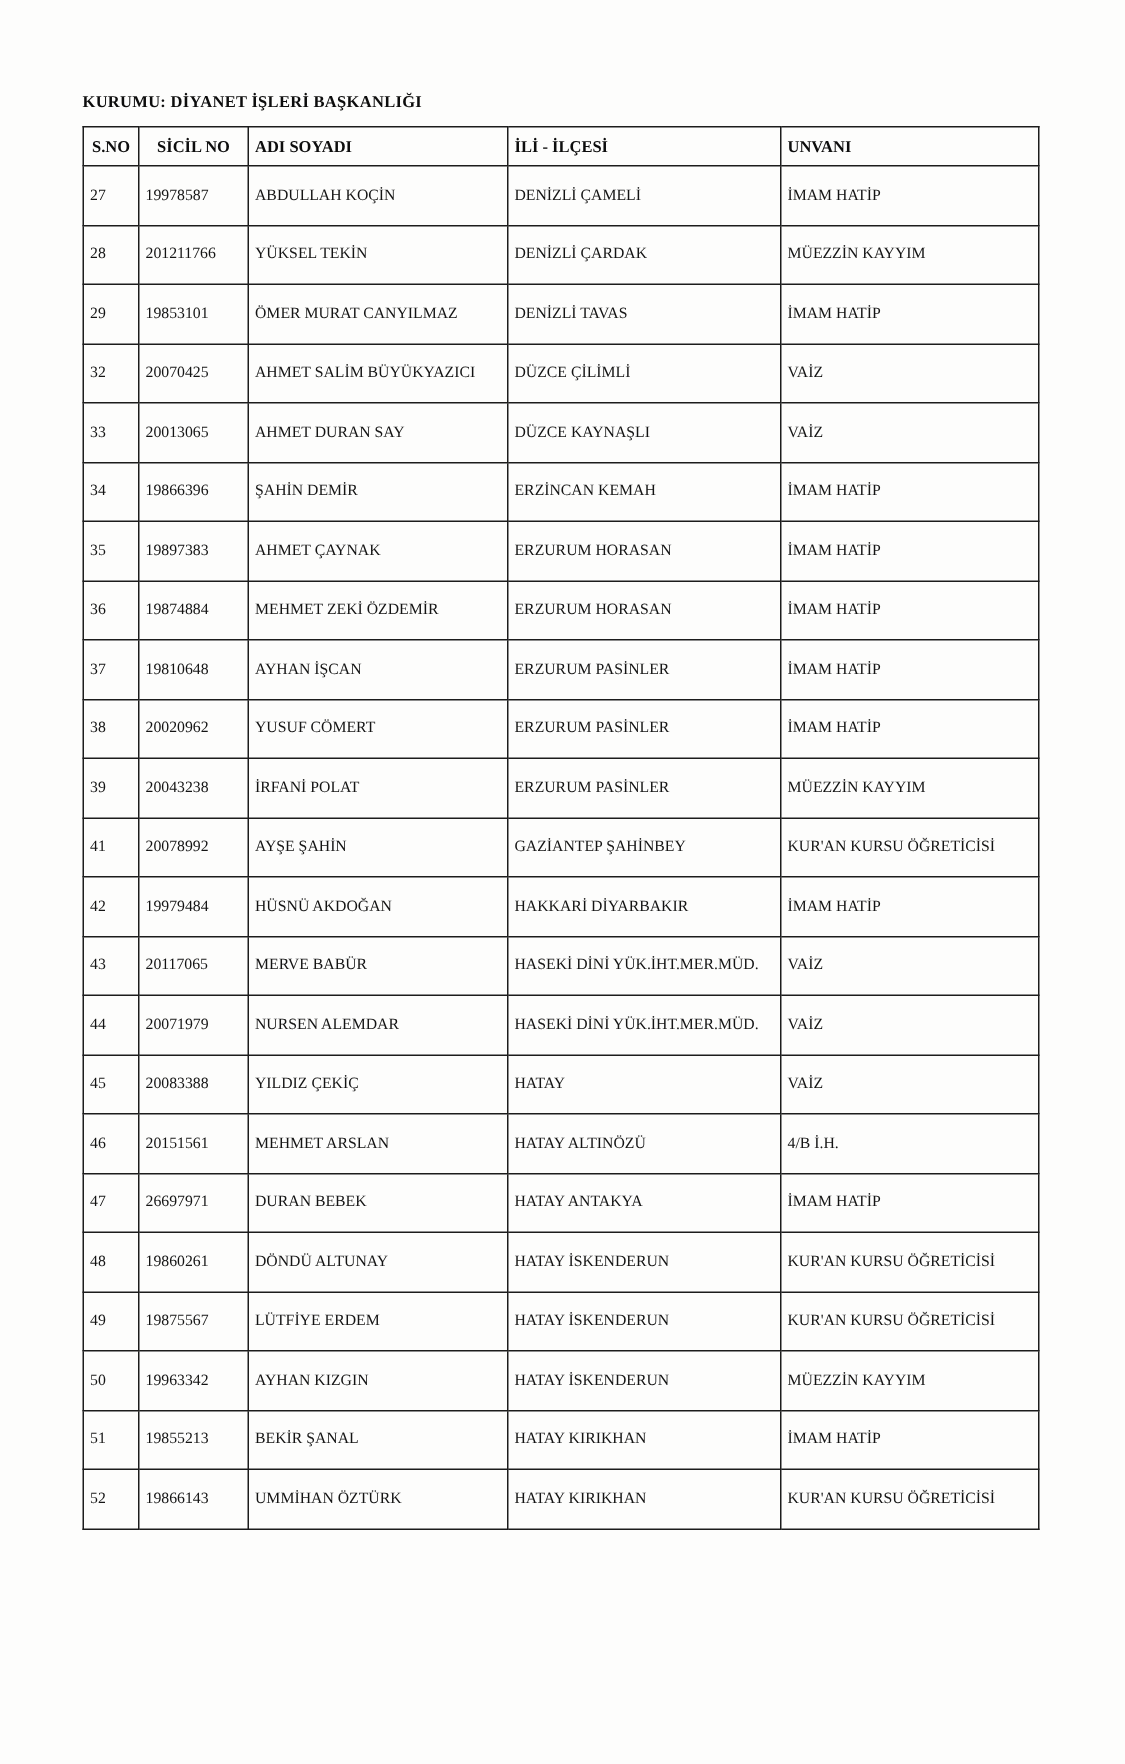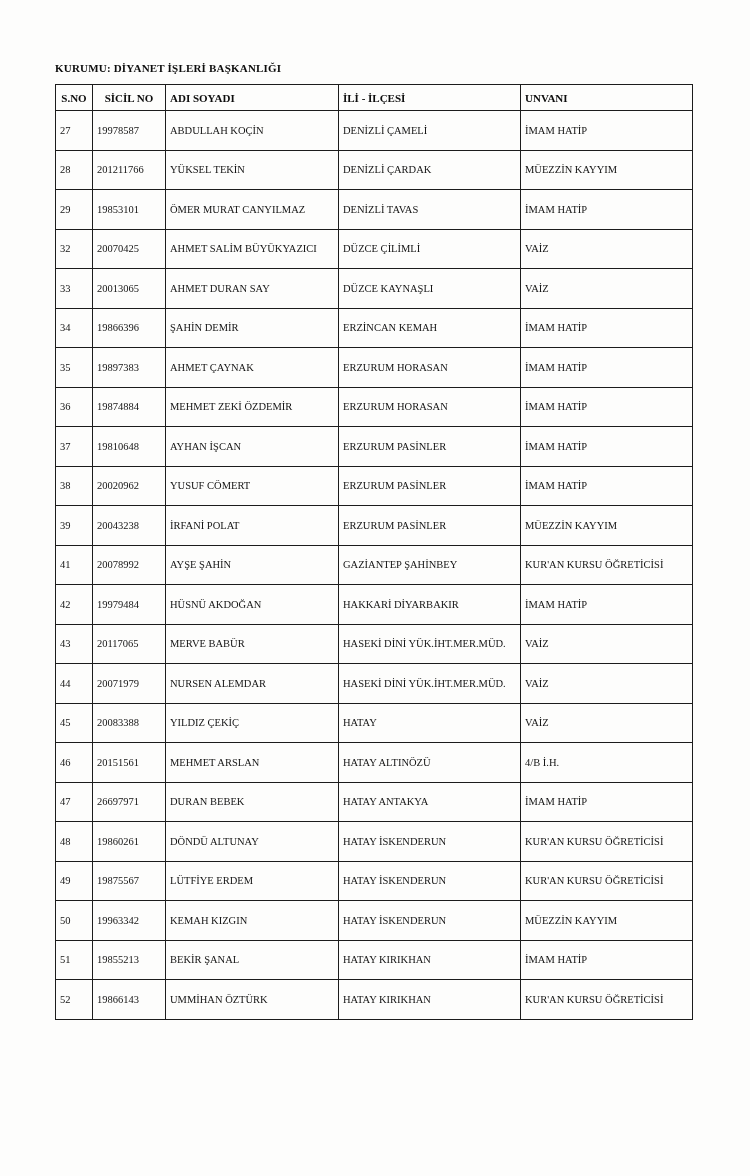--- a/index.html
+++ b/index.html
@@ -221,21 +221,21 @@
         <tr>
           <td class="num">49</td>
           <td class="num">19875567</td>
           <td>LÜTFİYE ERDEM</td>
           <td>HATAY İSKENDERUN</td>
           <td>KUR'AN KURSU ÖĞRETİCİSİ</td>
         </tr>
         <tr>
           <td class="num">50</td>
           <td class="num">19963342</td>
-          <td>KEMAH KIZGIN</td>
+          <td>AYHAN KIZGIN</td>
           <td>HATAY İSKENDERUN</td>
           <td>MÜEZZİN KAYYIM</td>
         </tr>
         <tr>
           <td class="num">51</td>
           <td class="num">19855213</td>
           <td>BEKİR ŞANAL</td>
           <td>HATAY KIRIKHAN</td>
           <td>İMAM HATİP</td>
         </tr>

